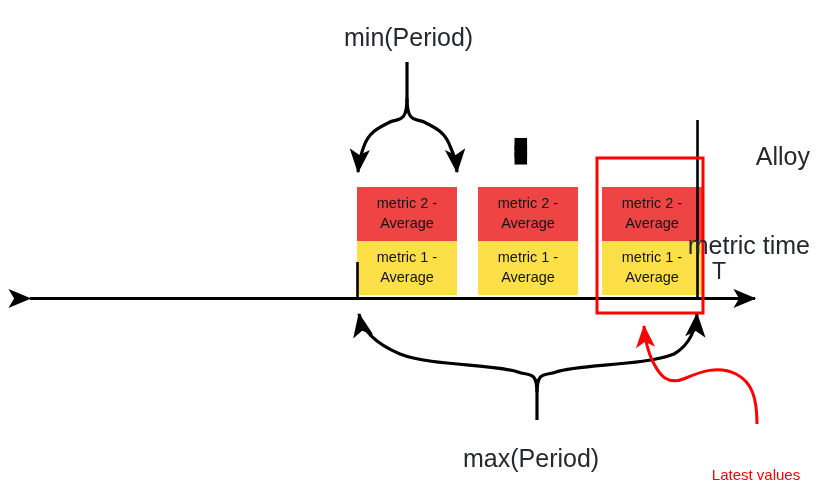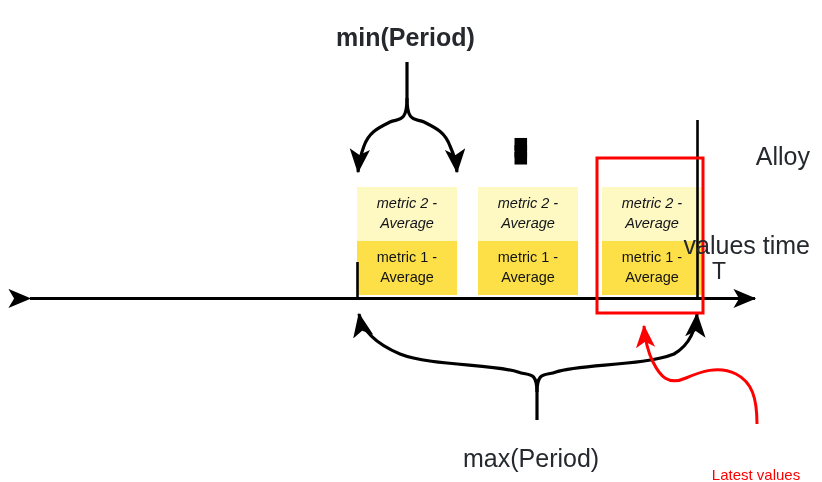--- a/index.html
+++ b/index.html
@@ -52,21 +52,21 @@
     box-sizing: border-box;
     display: flex;
     flex-direction: column;
     align-items: center;
     justify-content: center;
     font-size: 14.5px;
     color: #111318;
     font-family: "Liberation Sans", sans-serif;
     line-height: 1.35;
   }
-  .cell-green { background: #fef9c3; font-style: italic; }
+  .cell-green { background: #ef4444; }
   .cell-pink  { background: #fde047; }
   .cell span { display: block; }
   .ellipsis {
     position: absolute;
     color: #000000;
     font-size: 26px;
     font-weight: 700;
     letter-spacing: 0;
     line-height: 7px;
     text-align: center;
@@ -147,27 +147,27 @@
     </g>
 
     <rect x="597" y="158" width="106" height="155" fill="none" stroke="#ff0000" stroke-width="3"></rect>
 
     <path d="M757,424 C757,398 752,382 736,374
              C718,365 700,372 686,378
              C668,386 660,376 653,362
              C648,352 645,340 644,326" fill="none" stroke="#ff0000" stroke-width="3" marker-end="url(#arrowRed)"></path>
   </svg>
 
-  <div class="lbl lbl-big" style="left:336px; top:23px;font-weight:bold;">min(Period)</div>
+  <div class="lbl lbl-big" style="left:344px; top:23px;">min(Period)</div>
 
   <div class="lbl lbl-big" style="left:463px; top:444px;">max(Period)</div>
 
   <div class="lbl lbl-big" style="left:670px; top:83px; text-align:right; width:140px;">
     <div>Alloy</div>
-    <div>values time</div>
+    <div>metric time</div>
   </div>
 
   <div class="lbl lbl-axis" style="left:712px; top:258px;">T</div>
 
   <div class="lbl lbl-red" style="left:693px; top:429px; width:126px;">
     <div>Latest values</div>
     
   </div>
 
   <div class="ellipsis" style="left:513px; top:140px; width:14px;">

